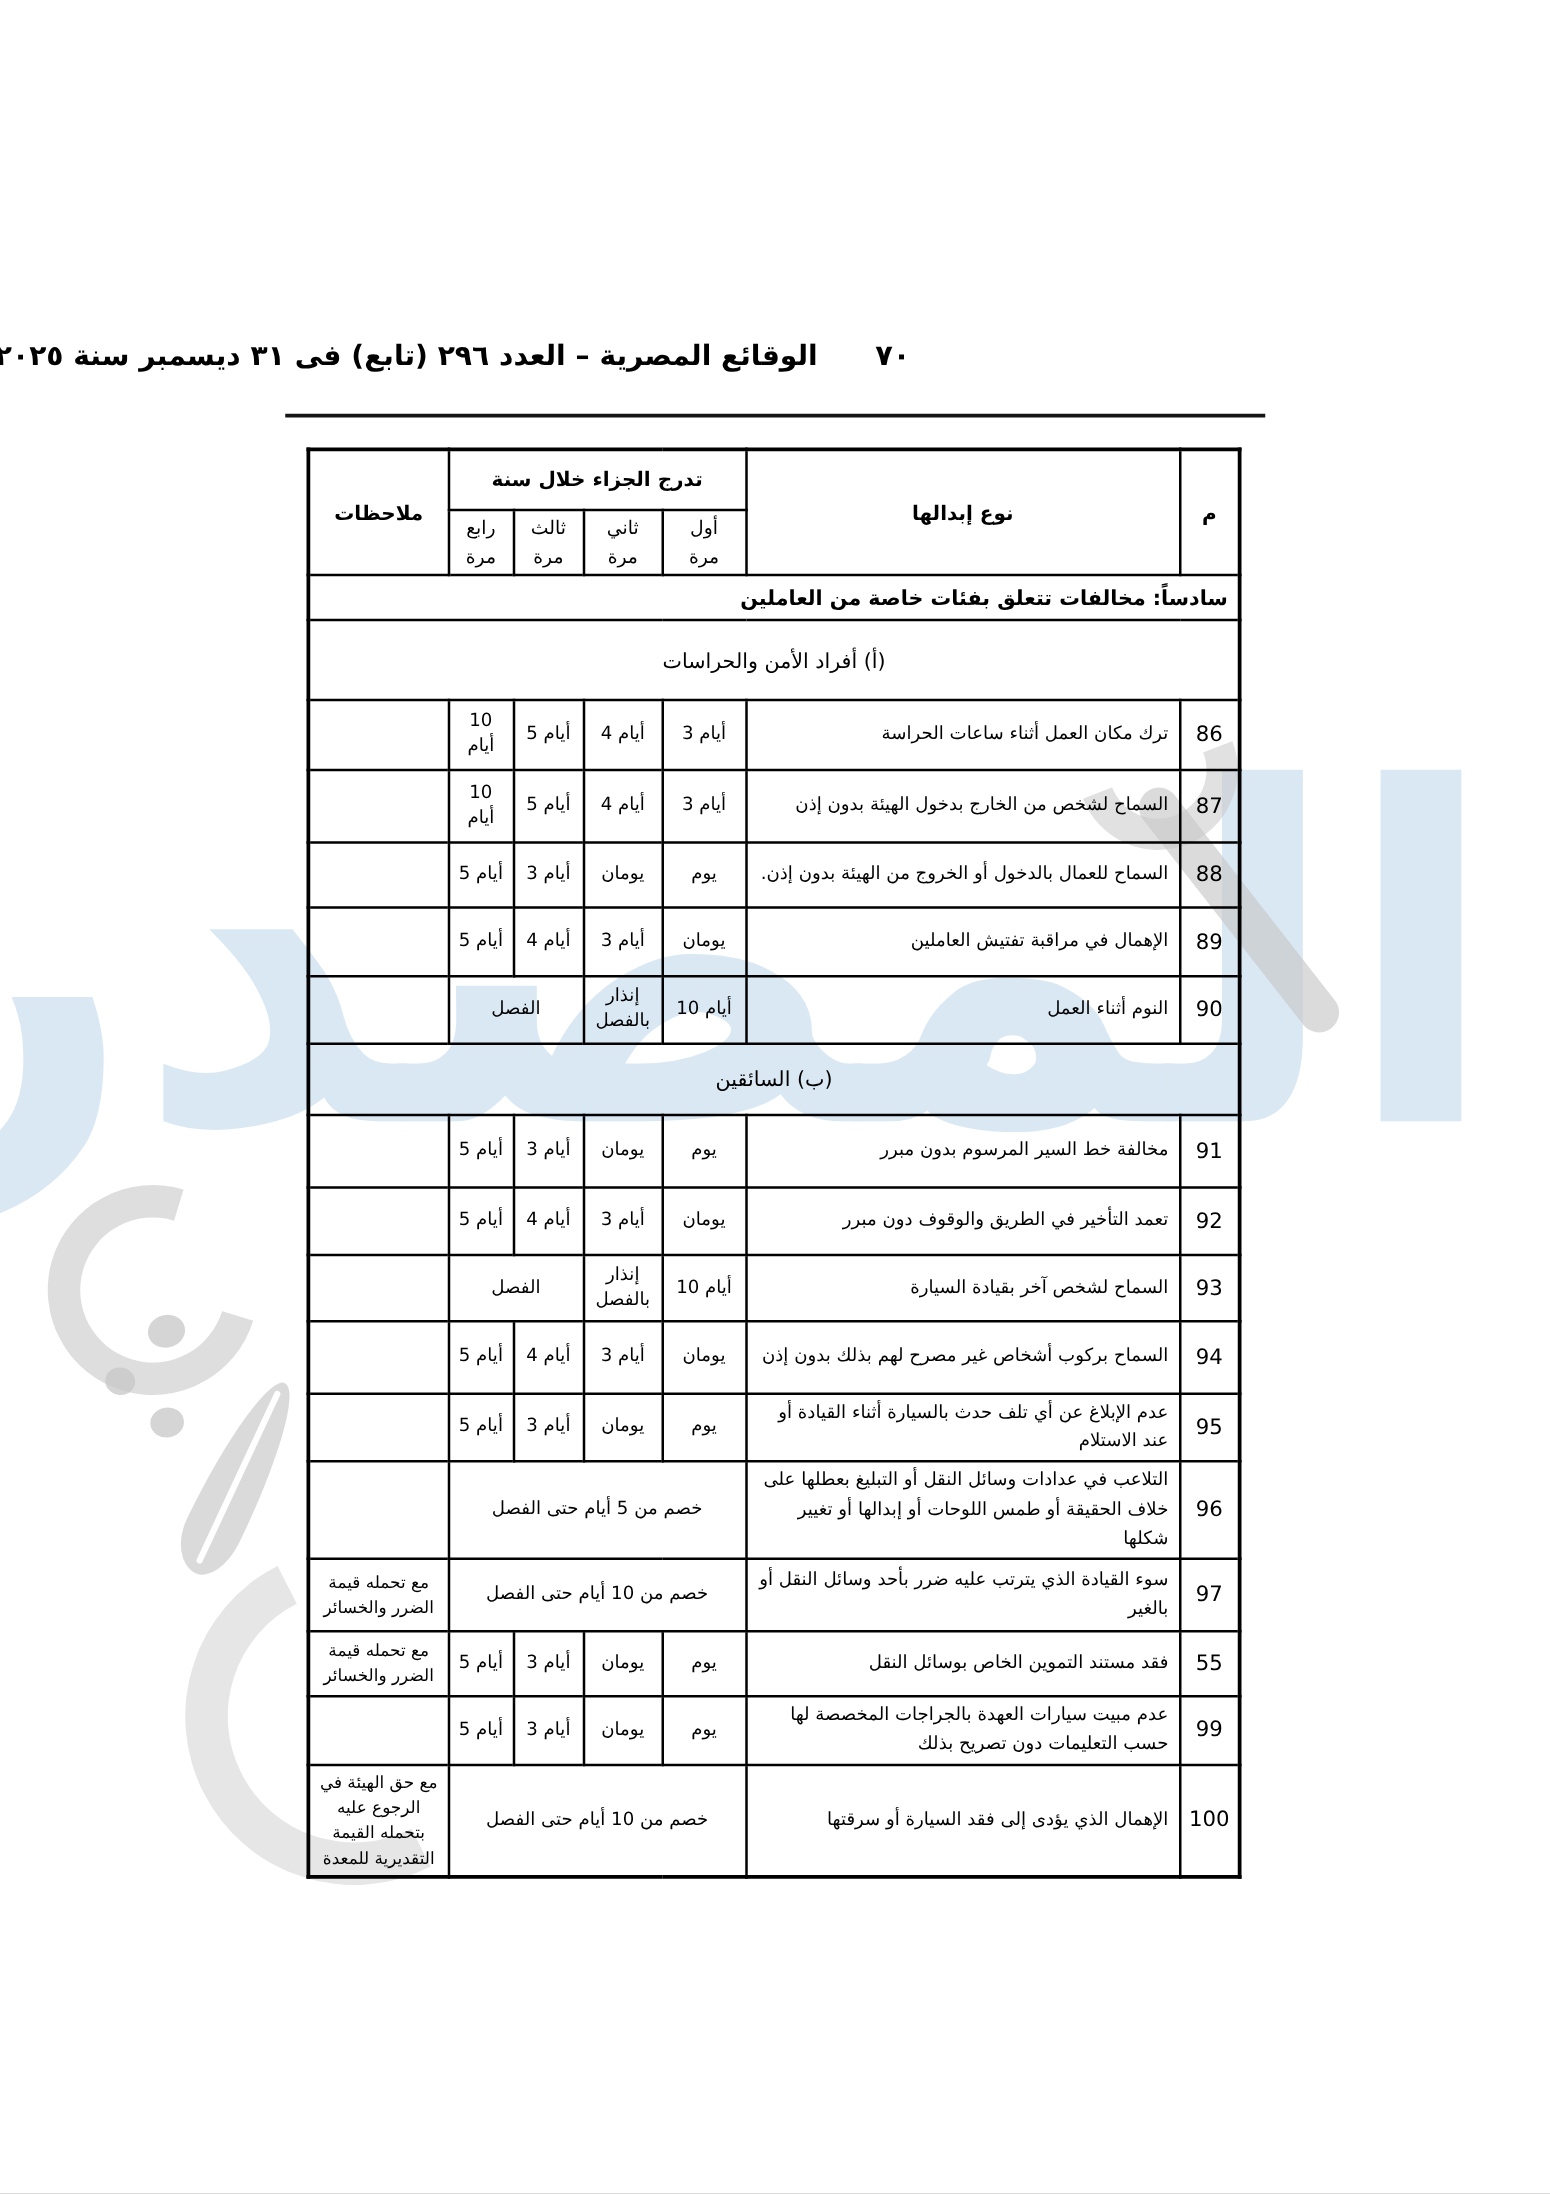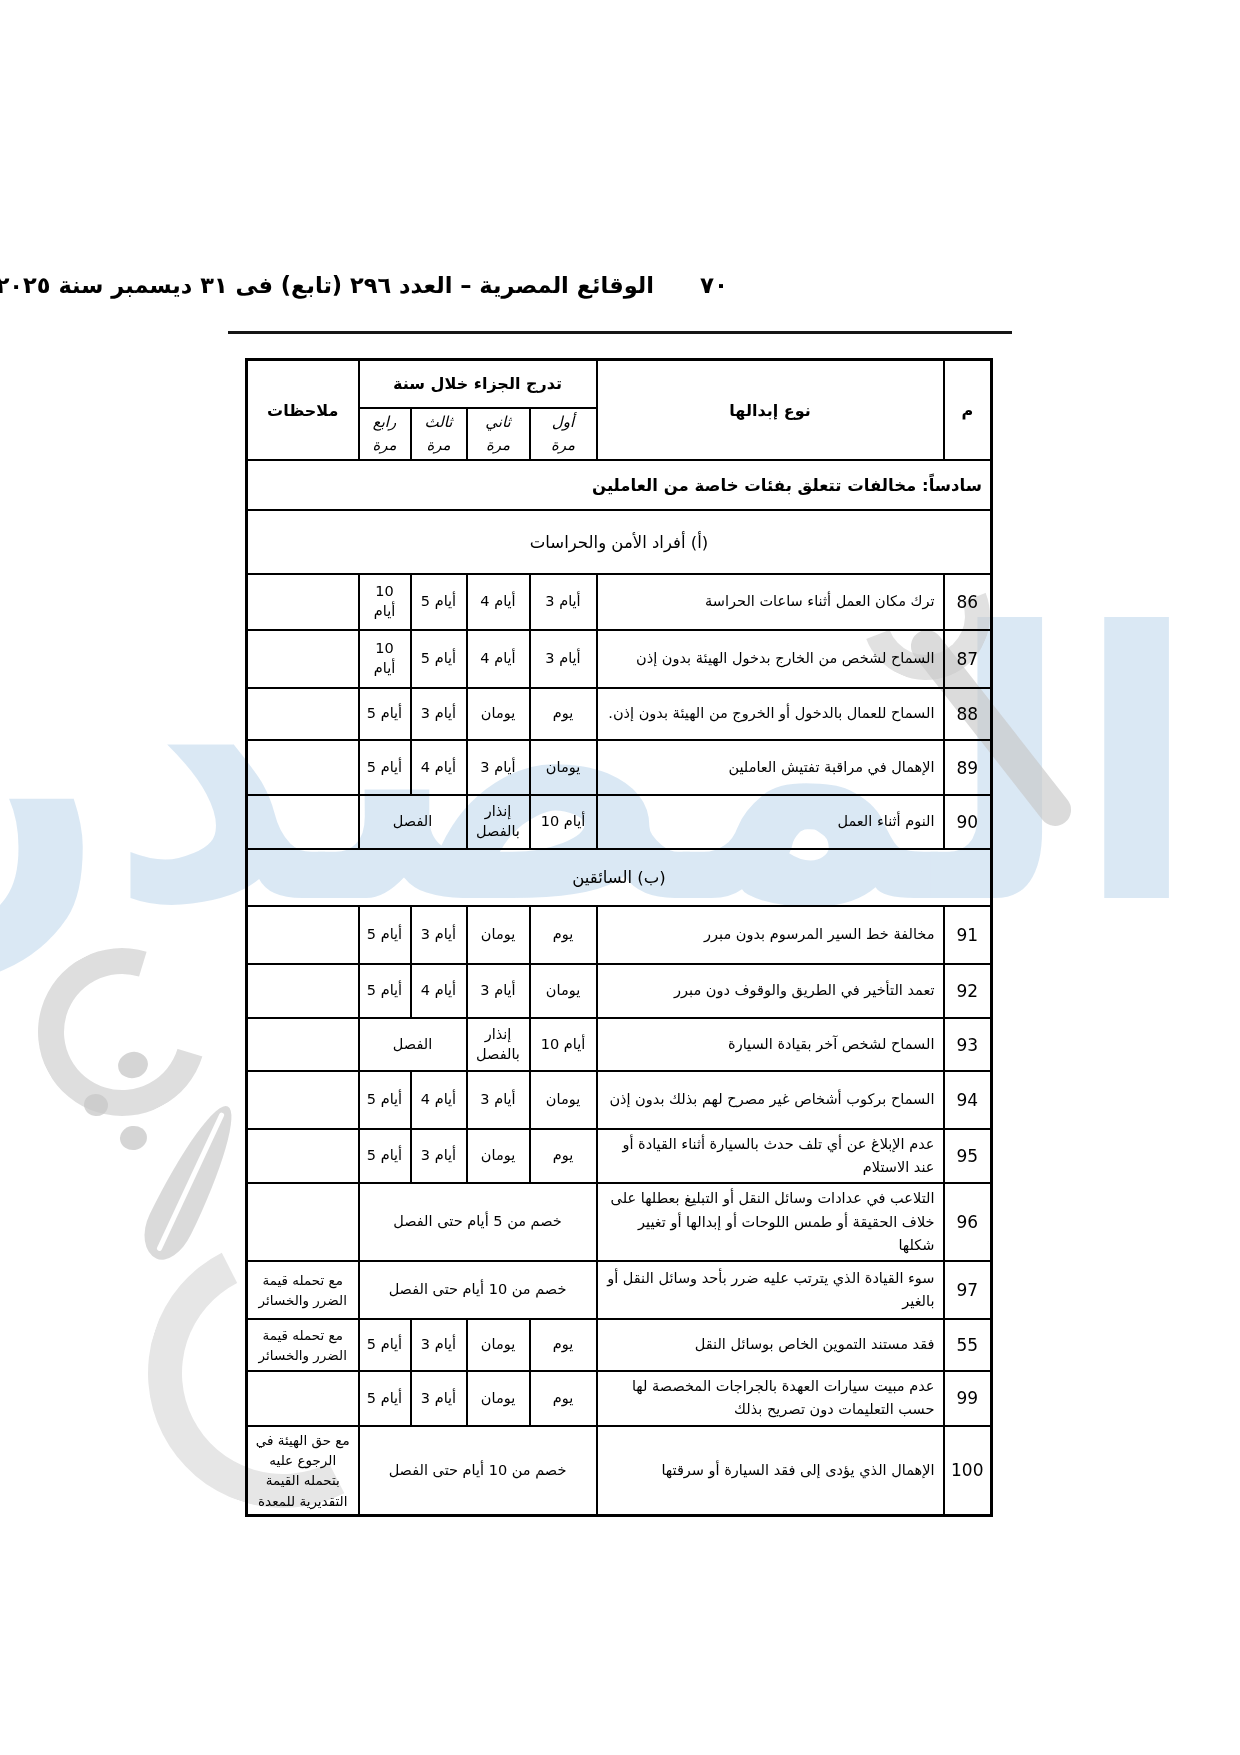--- a/index.html
+++ b/index.html
@@ -73,21 +73,21 @@
     direction:rtl; background:transparent; z-index:2;
     border:3px solid #000;
   }
   .gazette th, .gazette td {
     border:2px solid #000; vertical-align:middle;
     text-align:center; background:transparent; overflow:hidden;
   }
   .gazette thead tr.h1 { height:48px; }
   .gazette thead tr.h2 { height:52px; }
   th.th-main { font-size:16px; font-weight:bold; padding:2px 4px; }
-  th.th-sub  { font-size:15px; font-weight:normal; padding:2px 9px; line-height:1.55;font-style:italic; }
+  th.th-sub  { font-size:15px; font-weight:normal; padding:2px 9px; line-height:1.55; }
   td.section { font-size:16.5px; }
   td.section.title { font-weight:bold; text-align:right; padding:2px 8px 2px 4px; }
   td.section.sub   { font-weight:normal; text-align:center; }
   td.num-cell      { font-size:17px; padding:2px;margin-left:20px; }
   td.violation-cell{ text-align:right; font-size:14.5px; line-height:1.6;
                      padding:3px 8px 3px 6px; }
   td.penalty-cell  { font-size:14.5px; line-height:1.35; padding:2px 3px; }
   td.notes-cell    { font-size:13.5px; line-height:1.5; padding:3px 5px; }
 </style>
 </head>
@@ -129,21 +129,21 @@
         <th class="th-main" rowspan="2">ملاحظات</th>
       </tr>
       <tr class="h2">
         <th class="th-sub">أول مرة</th>
         <th class="th-sub">ثاني مرة</th>
         <th class="th-sub">ثالث مرة</th>
         <th class="th-sub">رابع مرة</th>
       </tr>
     </thead>
     <tbody id="tbody">
-        <tr style="height: 50px;">
+        <tr style="height: 36px;">
           <td class="section title" colspan="7">سادساً: مخالفات تتعلق بفئات خاصة من العاملين</td>
         </tr>
         <tr style="height: 64px;">
           <td class="section sub" colspan="7">(أ) أفراد الأمن والحراسات</td>
         </tr>
         <tr style="height: 56px;">
           <td class="num-cell">86</td>
           <td class="violation-cell">ترك مكان العمل أثناء ساعات الحراسة</td>
           <td class="penalty-cell" colspan="1" dir="ltr">3 أيام</td>
           <td class="penalty-cell" colspan="1" dir="ltr">4 أيام</td>

